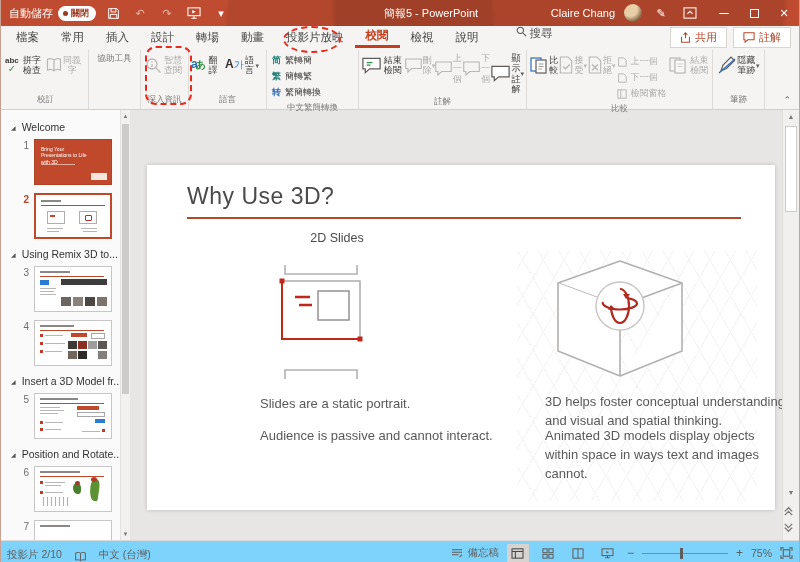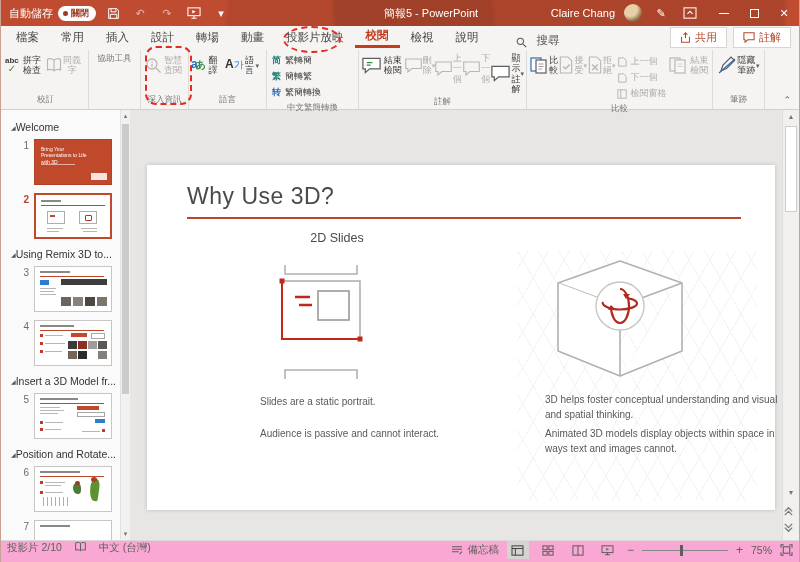--- a/index.html
+++ b/index.html
@@ -16,21 +16,21 @@
 .tb-right{margin-left:auto;display:flex;align-items:center;gap:9px;height:100%}
 .avatar{width:18px;height:18px;border-radius:50%;background:radial-gradient(circle at 35% 30%,#e8cfa8 0 40%,#8a6a4a 70%,#5c4632)}
 .winbtns{display:flex;height:100%}
 .winbtn{width:30px;height:100%;display:flex;align-items:center;justify-content:center;font-size:11px}
 .minbar{width:10px;height:1px;background:#fff;display:inline-block}
 .maxbox{width:9px;height:9px;border:1px solid #fff;display:inline-block}
 
 .tabrow{height:22px;background:#f6f4f3;display:flex;align-items:stretch;font-size:11.5px;color:#444;padding-left:4px}
 .tab{padding:0 11px;display:flex;align-items:center}
 .tab.active{color:#c43e1c;border-bottom:3px solid #c43e1c;font-weight:bold;padding-bottom:0}
-.tab-search{display:flex;align-items:flex-end;gap:10px;margin-left:26px;color:#555}
+.tab-search{display:flex;align-items:flex-start;gap:3px;margin-left:26px;color:#555}
 .tabrow-right{margin-left:auto;display:flex;align-items:center;gap:6px;padding-right:8px}
 .hl-btn{display:flex;align-items:center;gap:4px;border:1px solid #d8d5d2;background:#fff;color:#b5472b;font-size:11px;padding:2px 9px}
 
 .ribbon{height:62px;background:#f6f4f3;border-bottom:1px solid #d2cfcc;display:flex;align-items:stretch;padding:2px 0 0 2px;position:relative}
 .grp{display:flex;flex-direction:column;border-right:1px solid #dedbd8;padding:1px 2px 0 2px}
 .grp-body{display:flex;flex:1;align-items:flex-start}
 .gl{font-size:8.5px;color:#7a7875;text-align:center;padding:2px 0 3px 0}
 .btnL{display:flex;flex-direction:row;align-items:center;width:40px;padding-top:2px;font-size:9px;color:#3b3a39;text-align:center;line-height:1.15}
 .btnL .ic{height:24px;display:flex;align-items:center;justify-content:center}
 .btnS{display:flex;align-items:center;gap:3px;font-size:9px;color:#3b3a39;height:15px;padding:0 2px;white-space:nowrap}
@@ -42,49 +42,49 @@
 .tr-a{color:#2b6cb8;font-weight:bold;font-size:12px}
 .tr-b{color:#2f8d44;font-weight:bold;font-size:10px;margin-left:-2px}
 .lang-A{color:#333;font-weight:bold;font-size:12px}
 .lang-k{color:#2b7cd3;font-size:10px}
 .cjk-ic{color:#21827a;font-size:9px;font-weight:bold;width:11px;display:inline-block;text-align:center}
 .collapse-chev{position:absolute;right:8px;bottom:4px;color:#605e5c;font-size:9px}
 
 .main{height:430px;display:flex;position:relative}
 .panel{width:129px;background:#fbfafa;display:flex;position:relative}
 .panel-inner{width:119px;padding:8px 2px 0 0;overflow:hidden}
-.sec{display:flex;align-items:center;gap:0;font-size:10.5px;color:#333;padding:3px 0 4px 10px;white-space:nowrap}
+.sec{display:flex;align-items:center;gap:6px;font-size:10.5px;color:#333;padding:3px 0 4px 10px;white-space:nowrap}
 .sec .tri{font-size:6px;color:#555}
 .slide-row{display:flex;gap:5px;padding:2px 0 6px 16px}
 .snum{font-size:10px;color:#6e6c6a;width:12px;text-align:right;padding-top:1px}
 .snum.cur{color:#b5472d;font-weight:bold}
 .thumb{width:78px;height:46px;background:#fff;border:1px solid #c8c6c4;position:relative;overflow:hidden}
 .thumb.sel{border:2px solid #c0492c}
 .bar{position:absolute;background:#b9b7b5;height:2px}
 .redline{position:absolute;background:#c0492c;height:1px}
 .panel-scroll{position:absolute;right:0;top:0;bottom:0;width:10px;background:#f2f1f0;border-left:1px solid #e3e1df}
 .panel-scroll .thumbbar{position:absolute;left:1px;right:1px;top:14px;height:270px;background:#cdcbc9}
 .sarrow{position:absolute;left:0;right:0;text-align:center;font-size:6px;color:#7a7876}
 
 .canvas-wrap{flex:1;position:relative}
 .canvas{position:absolute;left:17px;top:55px;width:628px;height:345px;background:#fff;box-shadow:0 0 4px rgba(0,0,0,.18)}
 .slide-title{position:absolute;left:40px;top:18px;font-size:23px;font-weight:300;color:#4a4a4a;letter-spacing:.5px}
 .title-rule{position:absolute;left:40px;right:34px;top:52px;height:2px;background:#b5472b}
 .colhead{position:absolute;top:66px;font-size:12.5px;color:#4a4a4a}
-.para{position:absolute;font-size:10px;color:#595959;line-height:1.45;width:250px}
+.para{position:absolute;font-size:13px;color:#595959;line-height:1.45;width:250px}
 .gfx-2d{position:absolute;left:108px;top:98px}
 .gfx-3d{position:absolute;left:388px;top:88px}
 .grid-bg{position:absolute;left:370px;top:86px;width:240px;height:250px;opacity:.5;background:repeating-linear-gradient(60deg,transparent 0 17px,#eceae8 17px 18px),repeating-linear-gradient(-60deg,transparent 0 17px,#eceae8 17px 18px)}
 
 .vscroll{width:17px;background:#f1f0ef;border-left:1px solid #e0deda;position:relative}
 .vscroll .vthumb{position:absolute;left:2px;right:2px;top:16px;height:86px;background:#fff;border:1px solid #cfcdca}
 .varrow{position:absolute;left:0;right:0;text-align:center;font-size:7px;color:#7a7876}
 .navbtn{position:absolute;left:0;right:0;text-align:center;color:#7a7876}
 
-.statusbar{height:22px;background:#f9a8d4;border-top:1px solid #dcdad7;display:flex;align-items:flex-start;font-size:10.5px;color:#605e5c;padding:0 6px;gap:12px}
+.statusbar{height:22px;background:#7dd3fc;border-top:1px solid #dcdad7;display:flex;align-items:flex-end;font-size:10.5px;color:#605e5c;padding:0 6px;gap:12px}
 .sb-right{margin-left:auto;display:flex;align-items:center;gap:8px}
 .viewbtn{width:22px;height:18px;display:flex;align-items:center;justify-content:center}
 .viewbtn.on{background:#d6d3d1}
 .zoom-track{width:86px;height:1px;background:#8a8886;position:relative}
 .zoom-thumb{position:absolute;left:38px;top:-5px;width:3px;height:11px;background:#605e5c}
 .zsign{font-size:12px;color:#605e5c}
 
 .ann{position:absolute;border:2.5px dashed #e62b1e;pointer-events:none}
 .ann-ellipse{left:282px;top:26px;width:58px;height:27px;border-radius:50%}
 .ann-rect{left:144px;top:46px;width:47px;height:59px;border-radius:11px}

